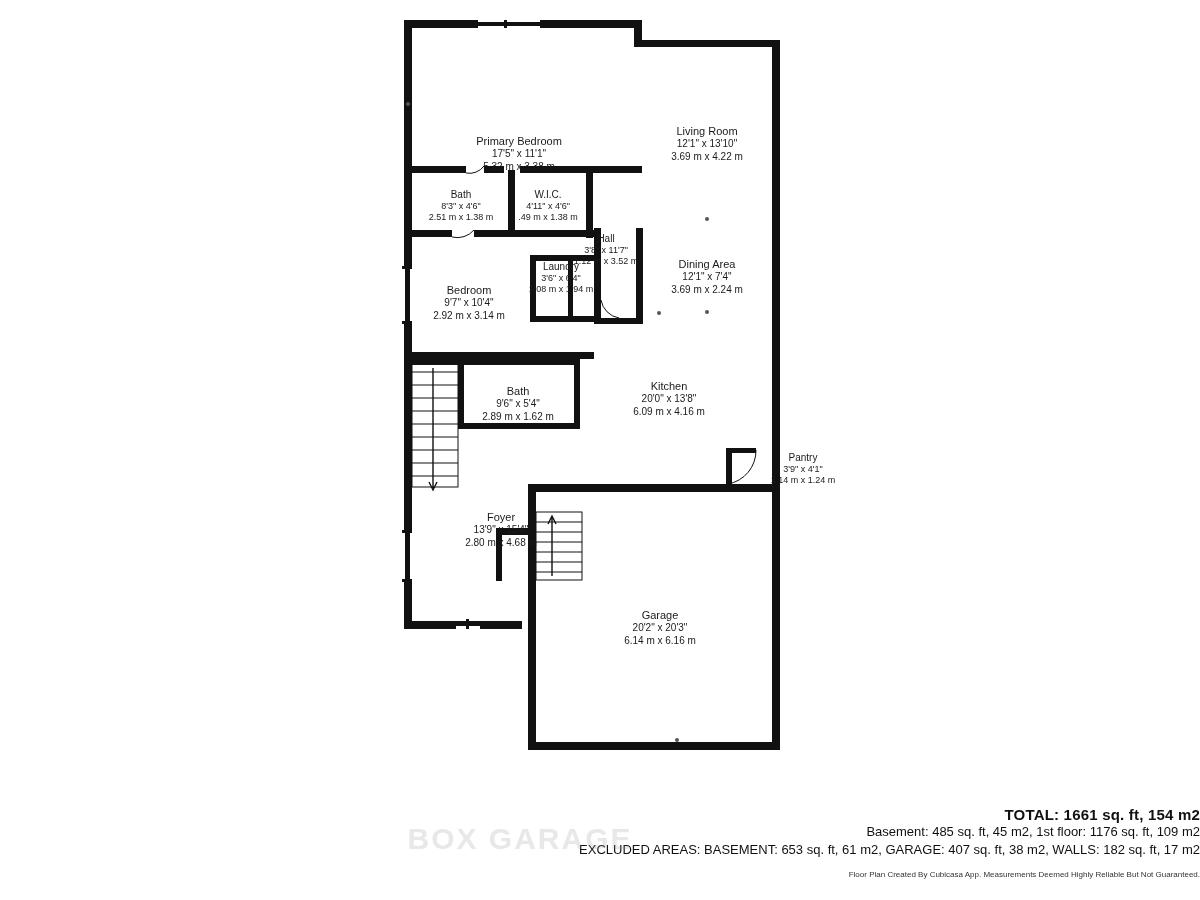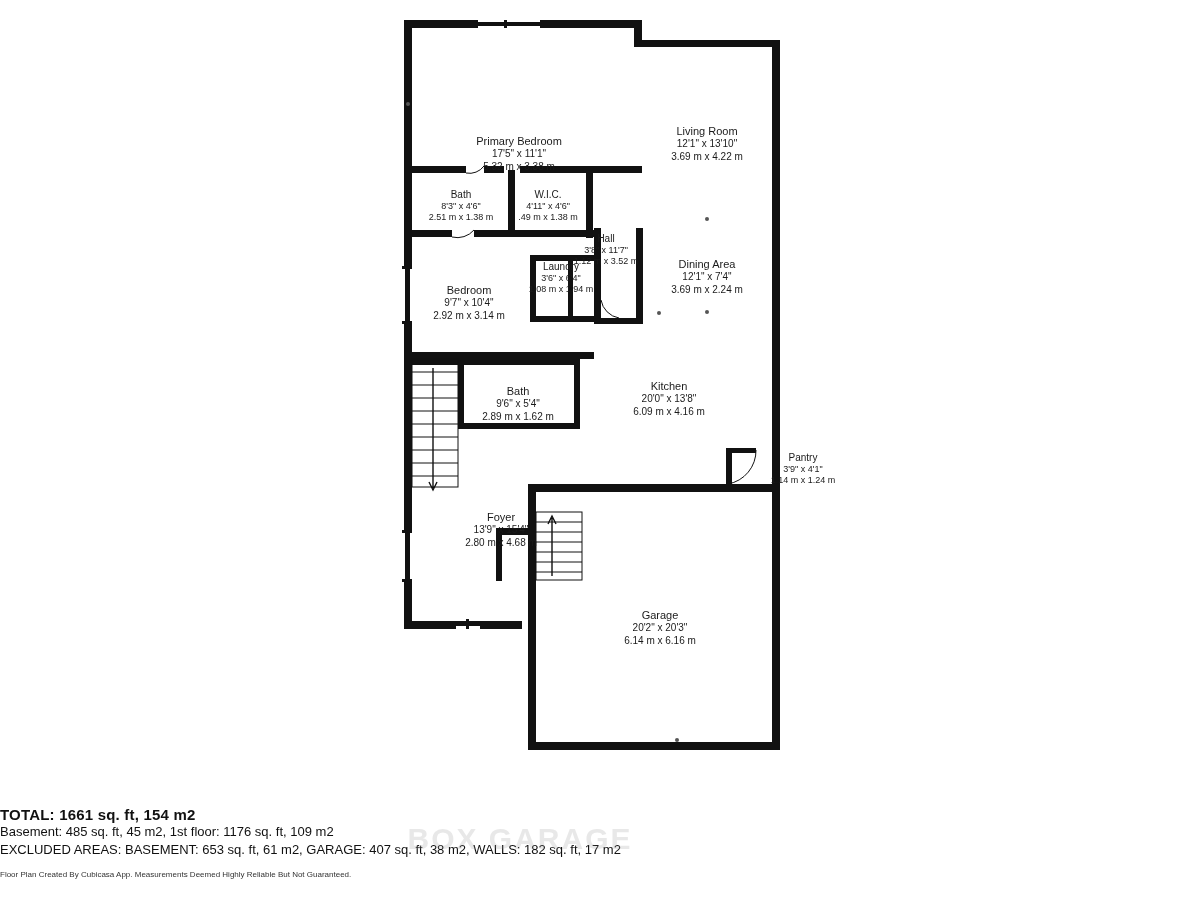--- a/index.html
+++ b/index.html
@@ -38,21 +38,21 @@
     font-size: 10px;
     color: #1a1a1a;
   }
   .room-label.small .rname { font-size: 10px; }
   .room-label.small .rdim { font-size: 9px; }
 
   .summary {
     position: absolute;
     left: 0;
     width: 1200px;
-    text-align: left;
+    text-align: right;
   }
   .summary-total {
     top: 806px;
     font-size: 15px;
     font-weight: bold;
     letter-spacing: 0.2px;
   }
   .summary-sub {
     top: 824px;
     font-size: 13px;

